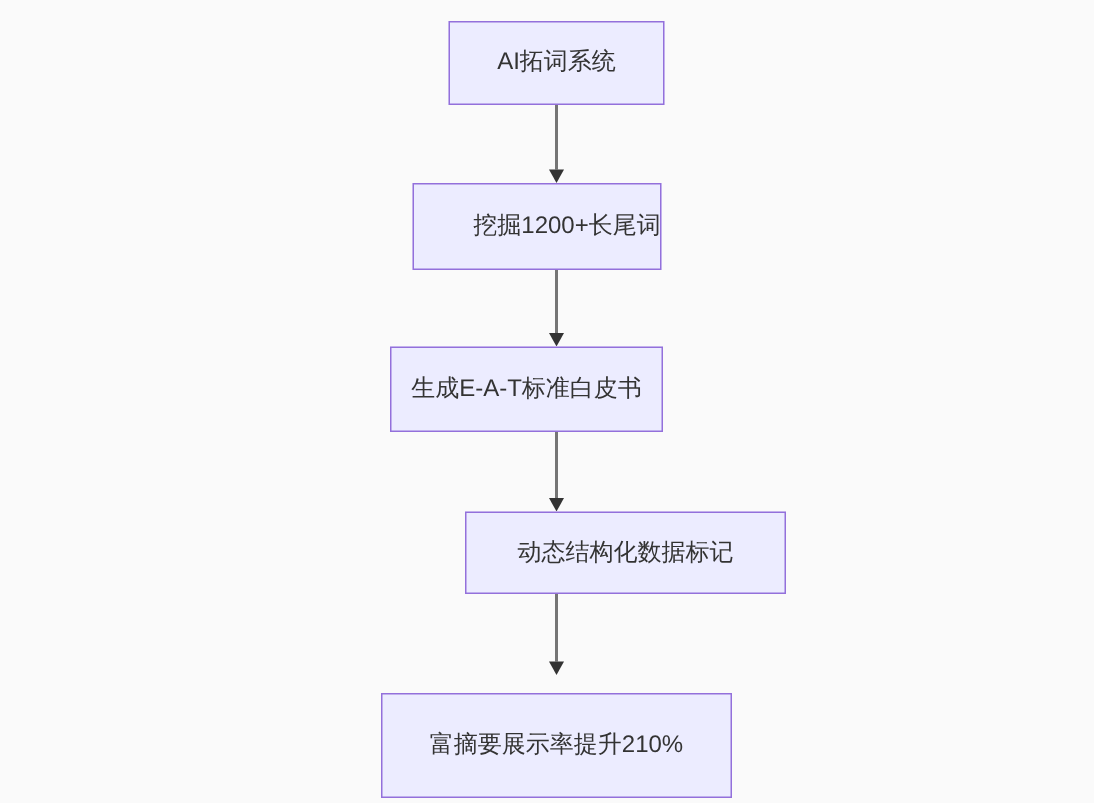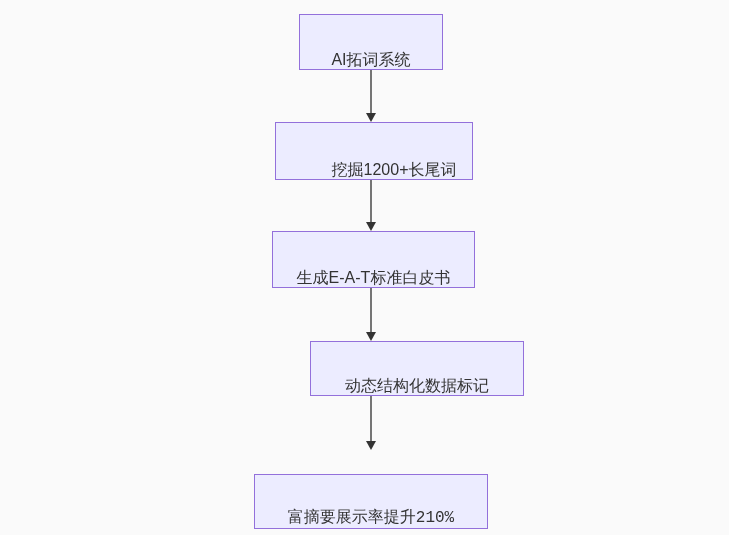--- a/index.html
+++ b/index.html
@@ -18,29 +18,29 @@
   }
   .canvas{
     position:relative;width:729px;height:535px;background:var(--bg);
   }
   .node{
     position:absolute;
     box-sizing:border-box;
     background:var(--node-fill);
     border:1px solid var(--node-border);
     color:var(--text-color);
-    display:flex;align-items:flex-end;justify-content:center;
+    display:flex;align-items:center;justify-content:center;
     font-size:16px;line-height:1.2;
     white-space:nowrap;
   }
   .n1{left:299px;top:14px;width:144px;height:56px;}
-  .n2{left:275px;top:122px;width:198px;height:58px;padding-left:40px;}
-  .n3{left:272px;top:231px;width:203px;height:57px;}
+  .n2{left:275px;top:122px;width:166px;height:58px;padding-left:40px;}
+  .n3{left:260px;top:231px;width:182px;height:57px;}
   .n4{left:266px;top:341px;width:214px;height:55px;margin-left:44px;}
-  .n5{left:254px;top:474px;width:234px;height:55px;font-family:Liberation Mono, monospace;}
+  .n5{left:254px;top:462px;width:234px;height:70px;}
   .edge{
     position:absolute;
     left:371px;
     transform:translateX(-50%);
     width:12px;
     display:flex;flex-direction:column;align-items:center;
   }
   .edge .line{
     width:2px;flex:1;background:var(--edge-color);
   }

